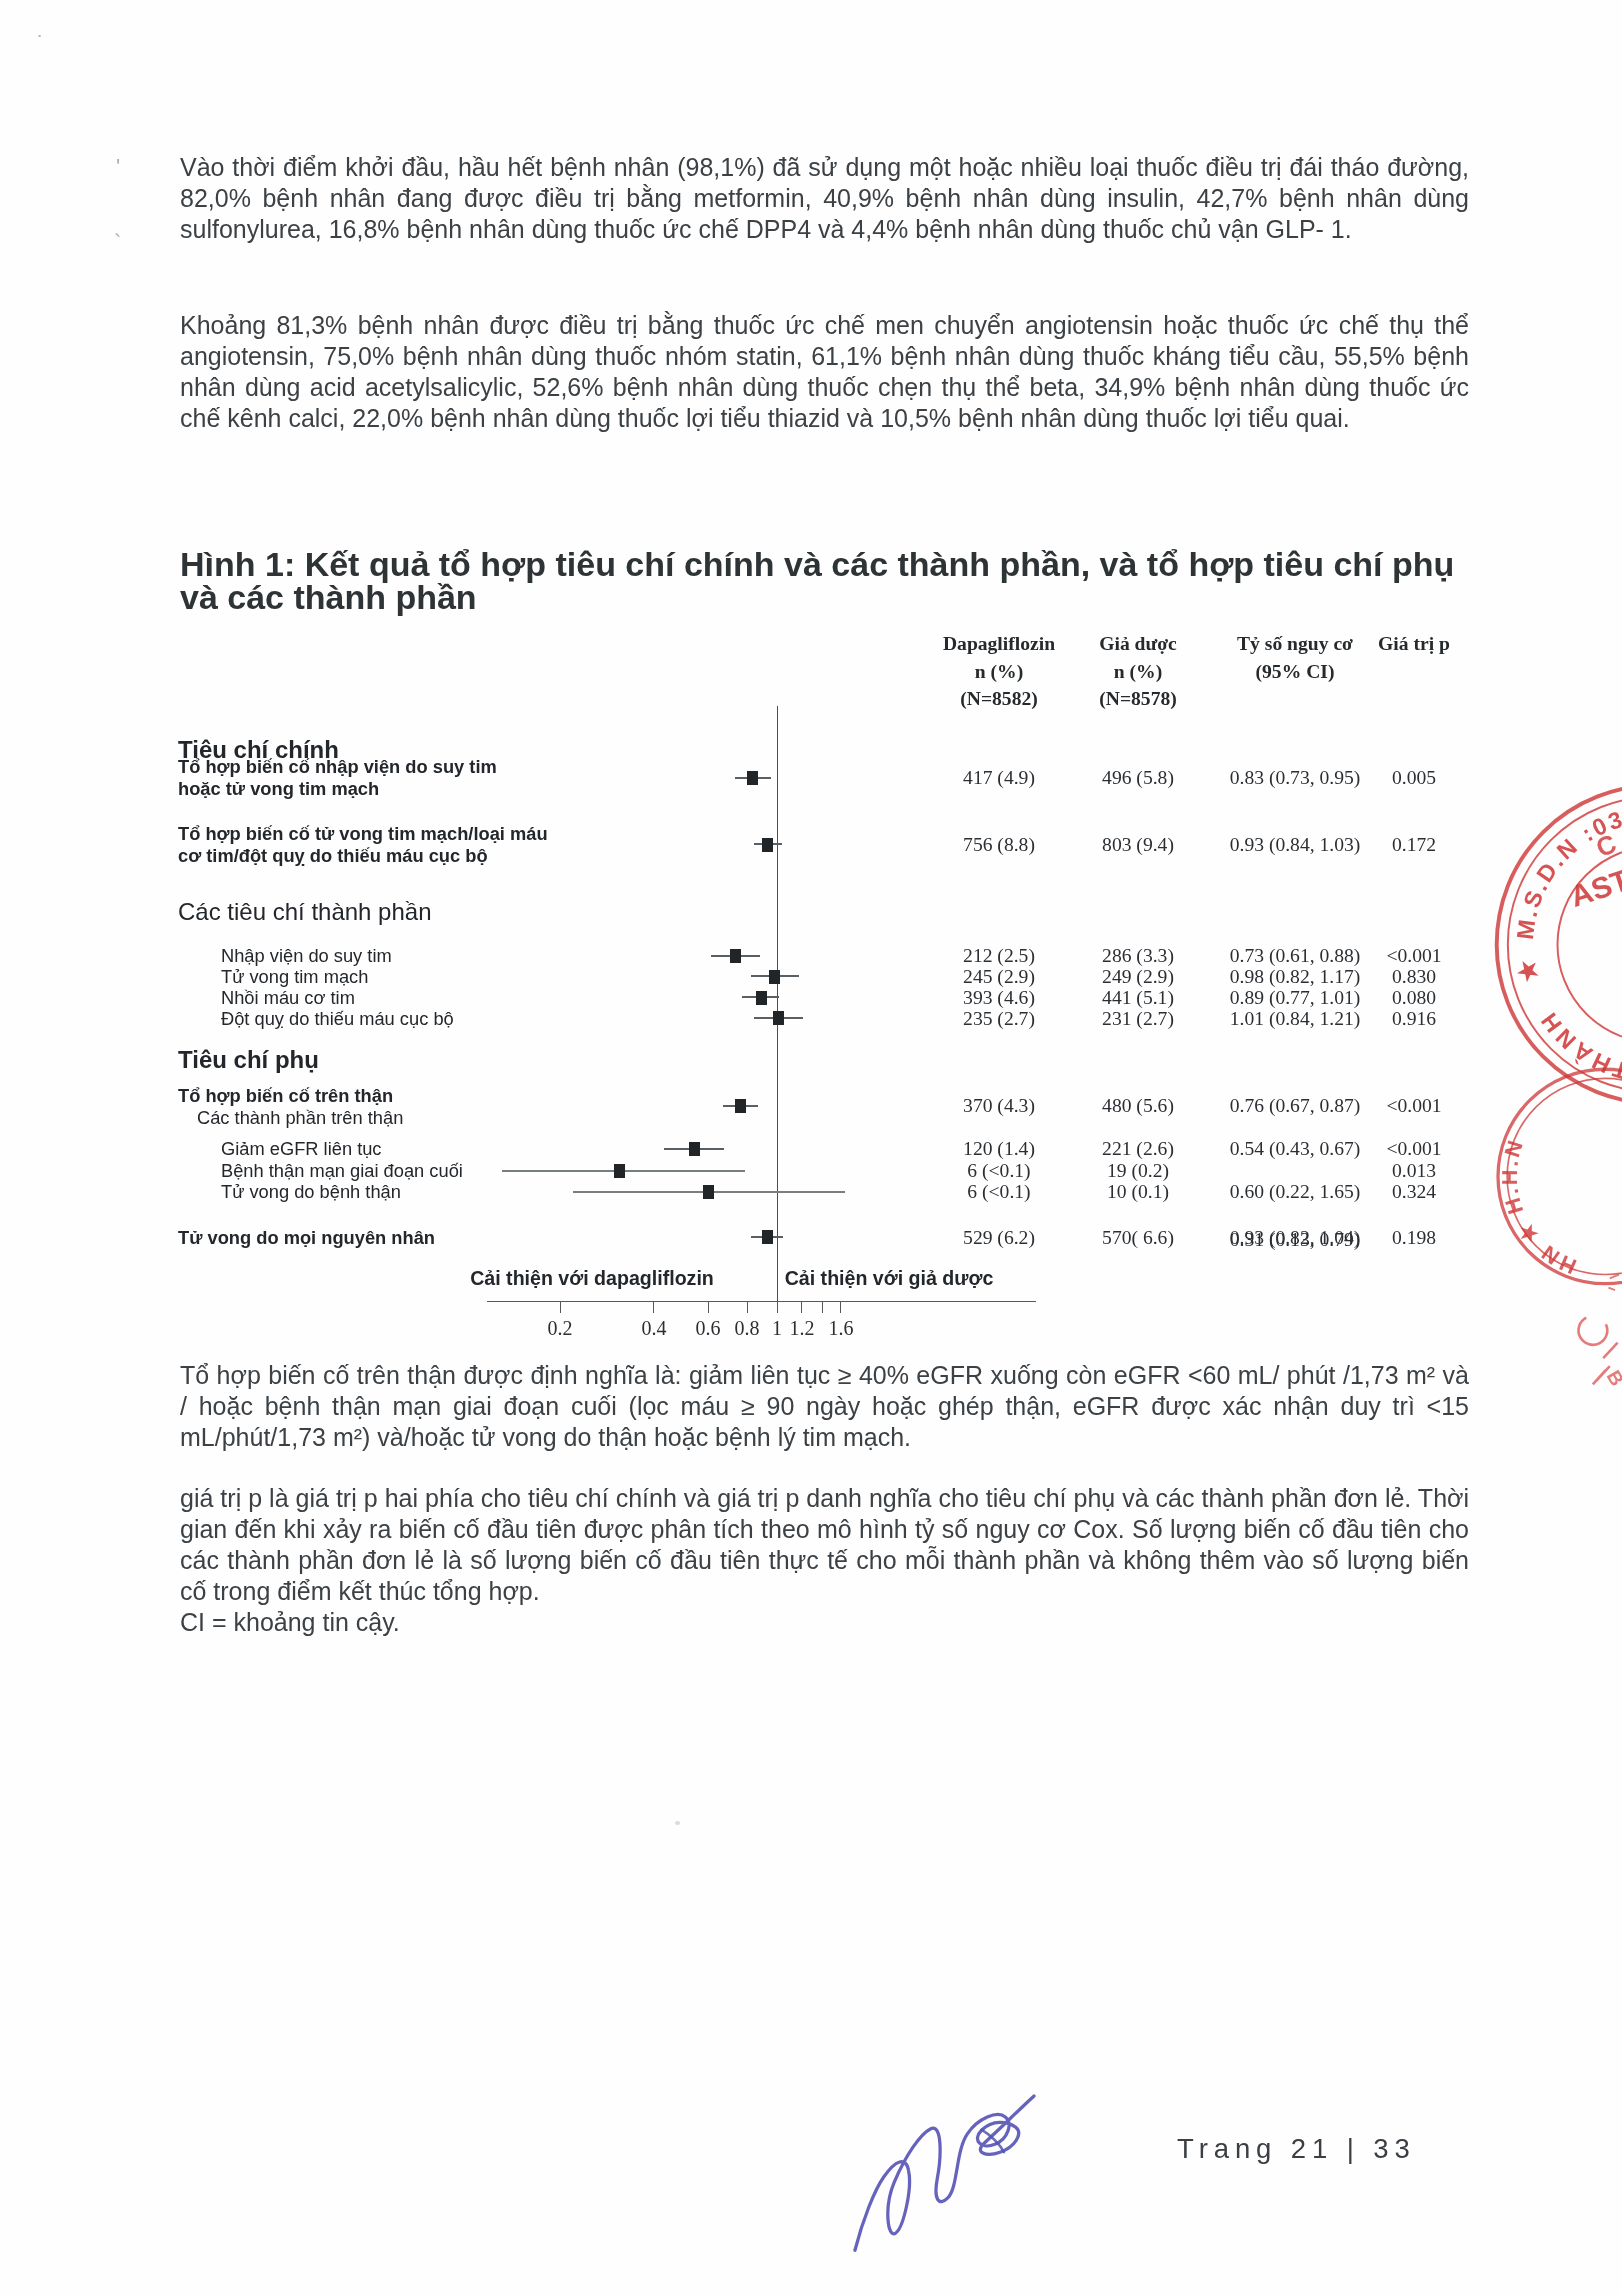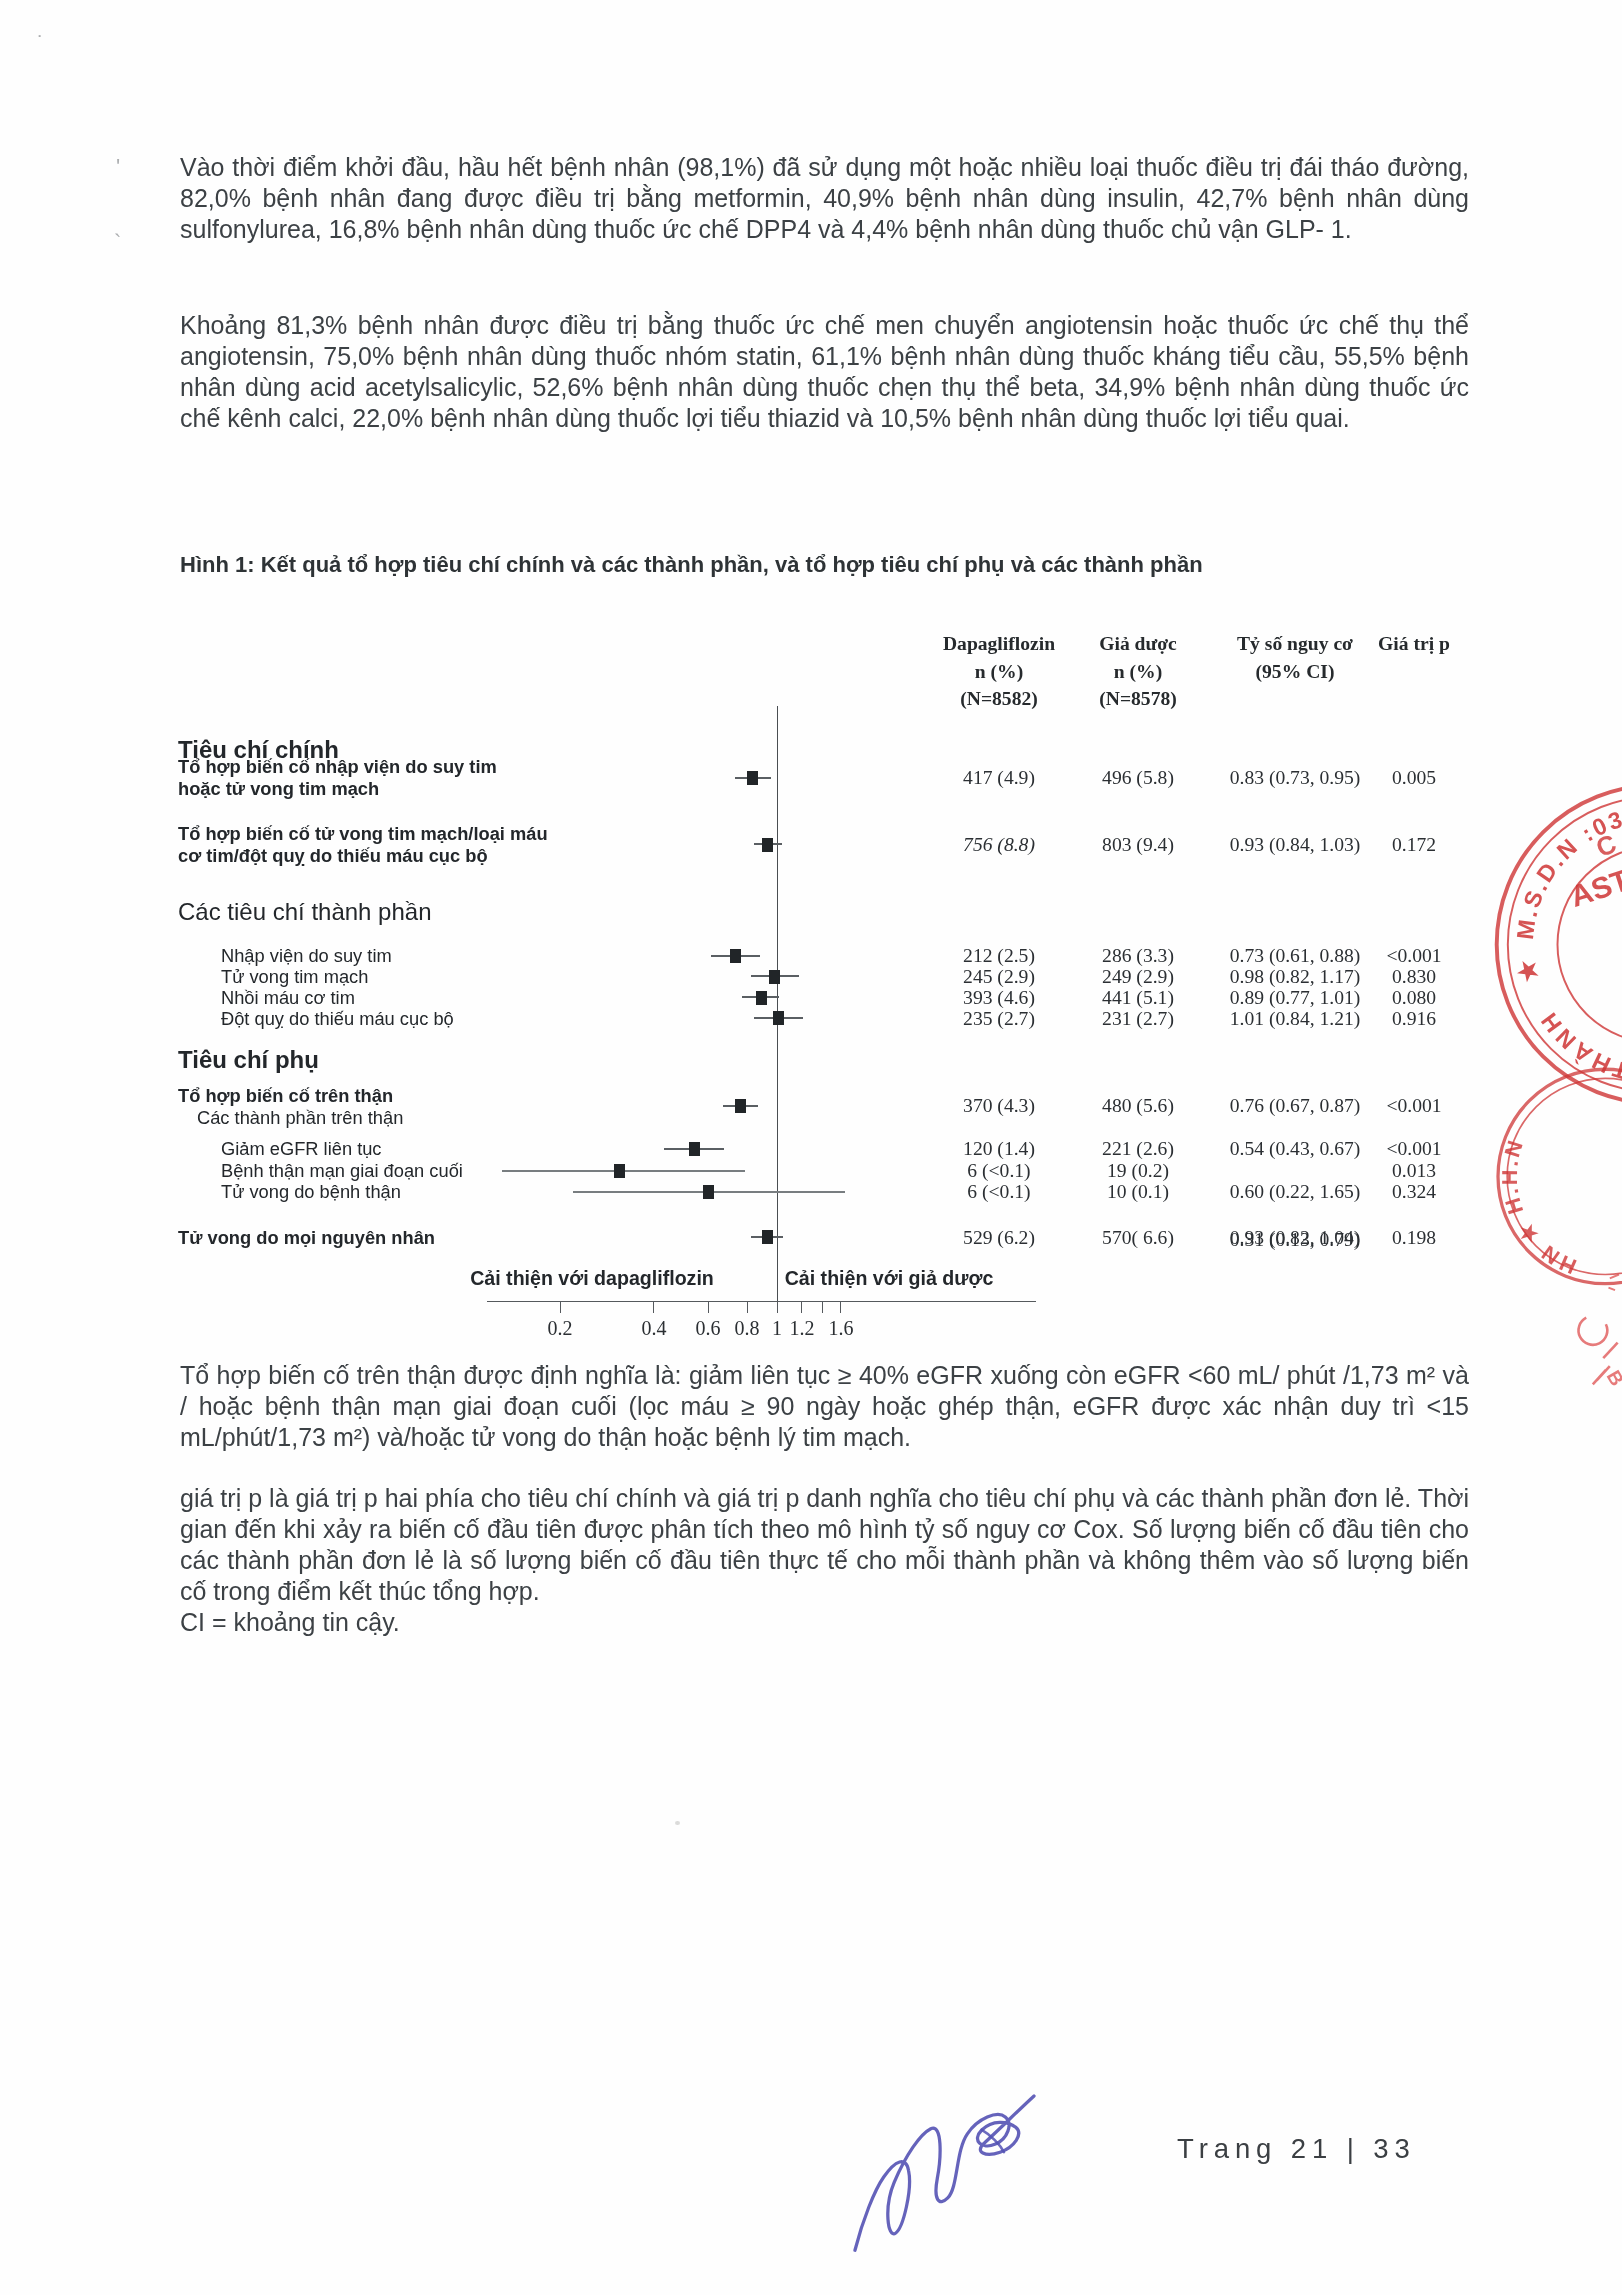--- a/index.html
+++ b/index.html
@@ -1,21 +1,21 @@
 <!DOCTYPE html>
 <html style="font-size:10.5px"><head>
 <meta charset="utf-8">
 <style>
   html,body{margin:0;padding:0;background:#e8e8e8;}
   .page{position:relative;width:1623px;height:2295px;background:#fefefe;overflow:hidden;
         font-family:"Liberation Sans",sans-serif;color:#34383b;}
   .para{position:absolute;left:180px;width:1289px;font-size:25px;line-height:31px;
         text-align:justify;color:#3c4145;}
   .para.noj{text-align:left;}
-  .fig-title{position:absolute;left:180px;width:1289px;font-size:22px;line-height:33px;
+  .fig-title{position:absolute;left:180px;width:1289px;font-size:34px;line-height:33px;
         font-weight:bold;color:#2e3336;text-align:left;}
   
   .fig-section{position:absolute;font-size:24px;line-height:22px;color:#23272b;white-space:nowrap;}
   .fig-label{position:absolute;font-size:18.3px;line-height:22px;color:#23272b;white-space:nowrap;}
   .fig-label .sub{font-weight:normal;margin-left:19px;}
   .bold{font-weight:bold;}
   .fig-colhead{position:absolute;transform:translateX(-50%);text-align:center;
         font-family:"Liberation Serif",serif;font-weight:bold;font-size:19.6px;line-height:27.5px;
         color:#262a2d;white-space:nowrap;}
   .fig-val{position:absolute;transform:translateX(-50%);font-family:"Liberation Serif",serif;
@@ -97,21 +97,21 @@
       <div class="fig-val" style="left: 999px; top: 767px;">417 (4.9)</div>
       <div class="fig-val" style="left: 1138px; top: 767px;">496 (5.8)</div>
       <div class="fig-val" style="left: 1295px; top: 767px;">0.83 (0.73, 0.95)</div>
       <div class="fig-val" style="left: 1414px; top: 767px;">0.005</div>
       <div class="fig-label bold" style="left: 178px; top: 823px;">
         <div>Tổ hợp biến cố tử vong tim mạch/loại máu</div>
         <div>cơ tim/đột quỵ do thiếu máu cục bộ</div>
       </div>
       <div class="ci" style="left: 754px; top: 843px; width: 27.5px;"></div>
       <div class="mk" style="left: 762px; top: 838px;"></div>
-      <div class="fig-val" style="left: 999px; top: 834px; font-style: italic;">756 (8.8)</div>
+      <div class="fig-val" style="left: 999px; top: 834px;">756 (8.8)</div>
       <div class="fig-val" style="left: 1138px; top: 834px;">803 (9.4)</div>
       <div class="fig-val" style="left: 1295px; top: 834px;">0.93 (0.84, 1.03)</div>
       <div class="fig-val" style="left: 1414px; top: 834px;">0.172</div>
       <div class="fig-section" style="left: 178px; top: 901px;">Các tiêu chí thành phần</div>
       <div class="fig-label" style="left: 221px; top: 945px;">
         <div>Nhập viện do suy tim</div>
       </div>
       <div class="ci" style="left: 711px; top: 955px; width: 49px;"></div>
       <div class="mk" style="left: 730px; top: 949px;"></div>
       <div class="fig-val" style="left: 999px; top: 945px;">212 (2.5)</div>

